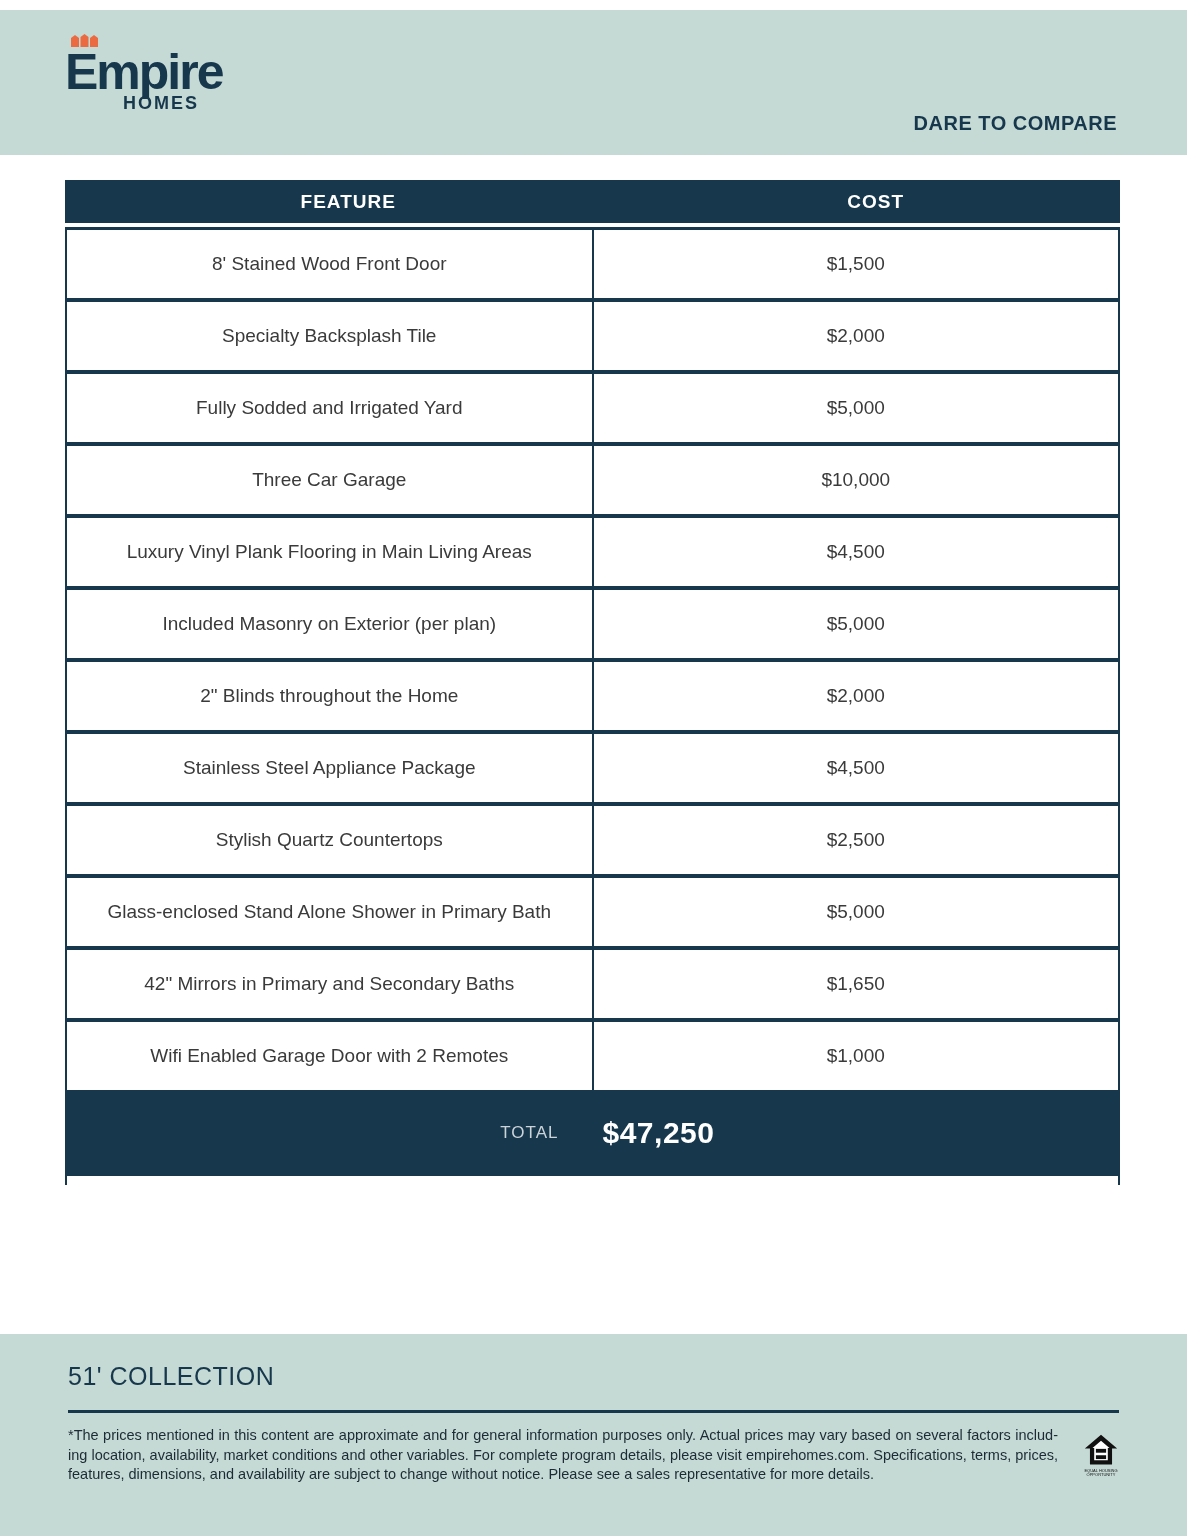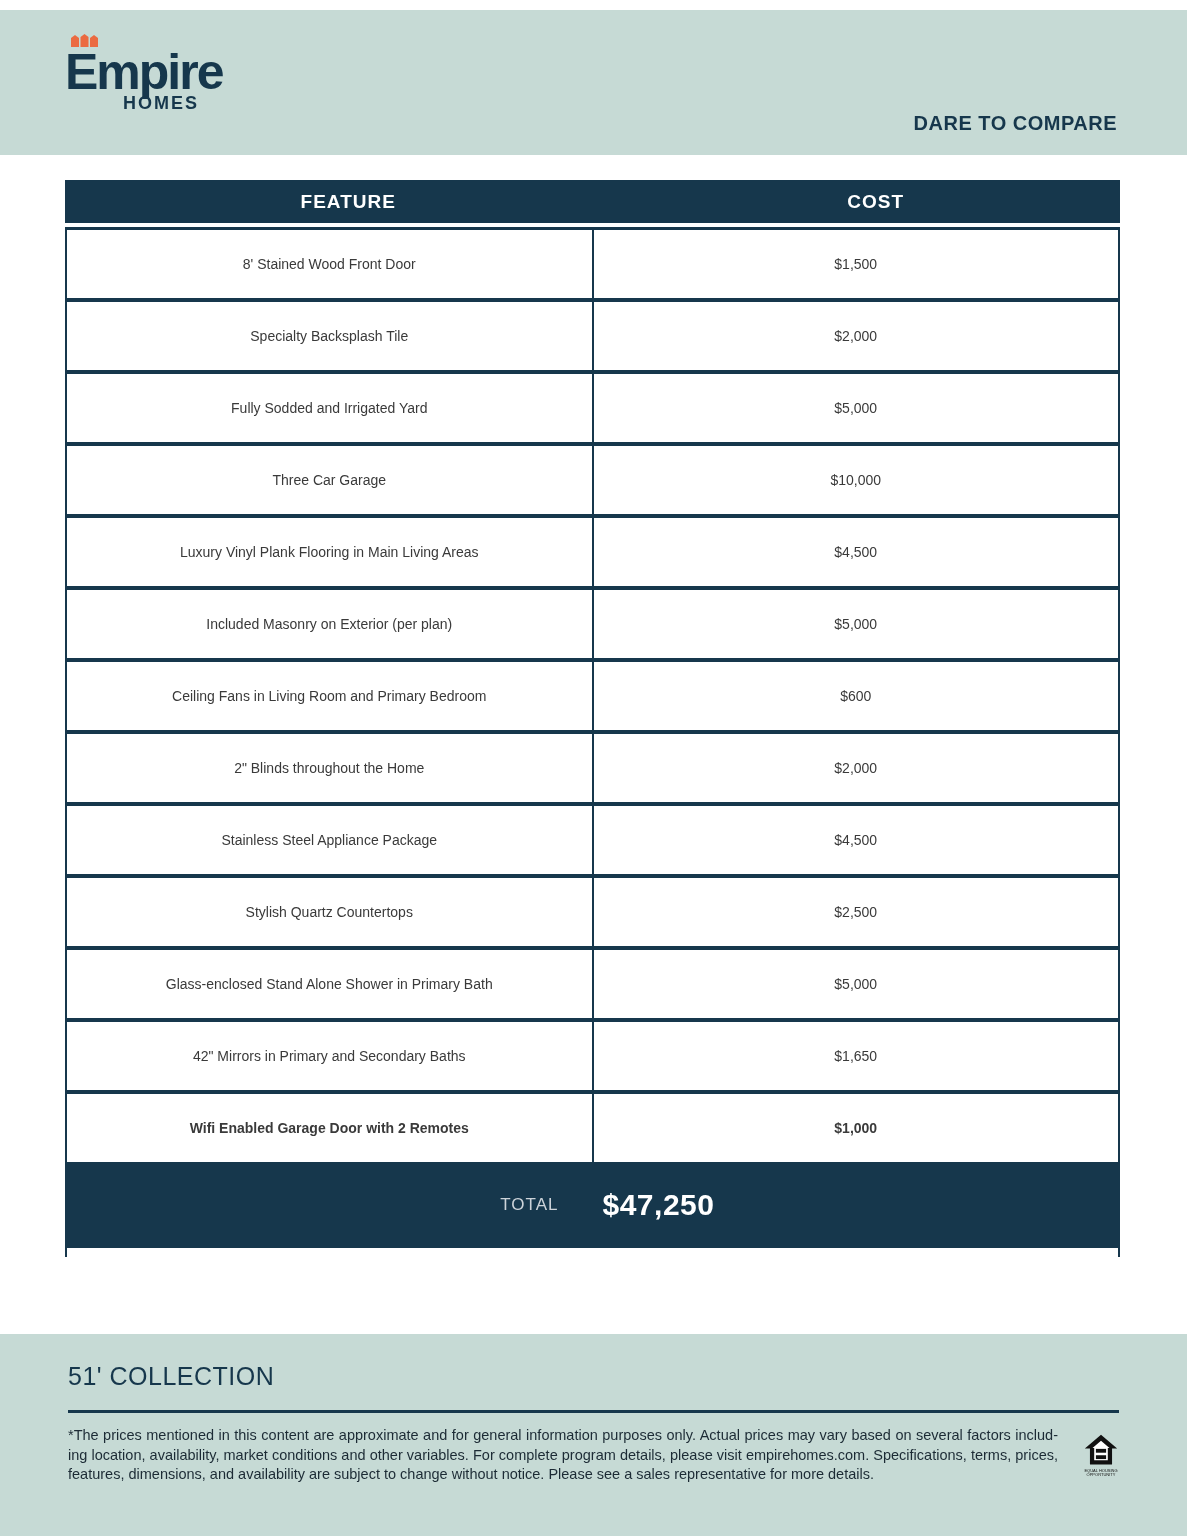--- a/index.html
+++ b/index.html
@@ -14,23 +14,23 @@
   .logo-word { color:#16374c; font-size:50px; font-weight:bold; letter-spacing:-2px; line-height:0.92; }
   .logo-sub { color:#16374c; font-size:18px; font-weight:bold; letter-spacing:2px; margin-left:58px; margin-top:-2px; }
   .tagline { position:absolute; right:70px; top:62px; font-size:20px; font-weight:bold; color:#16374c; letter-spacing:0.5px;margin-top:40px; }
   
   .cmp-table { position:absolute; left:65px; top:180px; width:1055px; }
   .thead { display:flex; height:43px; background:#16374c; margin-bottom:4px; }
   .th { flex:1; color:#ffffff; display:flex; align-items:center; justify-content:center;
         font-size:19px; font-weight:600; letter-spacing:1px;padding-left:39px; }
   .tbody { border:2px solid #16374c; border-top-width:3px; border-bottom:0; }
   .row { display:flex; height:68px; border-bottom:4px solid #16374c; background:#ffffff; }
-  .row:last-child { border-bottom:0;font-weight:bold; }
+  .row:last-child { border-bottom:0; }
   .cell { flex:1; display:flex; align-items:center; justify-content:center;
-          font-size:14px; color:#3a3a3a; text-align:center; padding:0 10px; box-sizing:border-box; }
+          font-size:19px; color:#3a3a3a; text-align:center; padding:0 10px; box-sizing:border-box; }
   .cell.feature { border-right:2px solid #16374c; }
   .total { display:flex; align-items:center; height:86px; background:#16374c; }
   .total-label { width:50%; text-align:right; padding-right:34px; box-sizing:border-box;
                  color:#ccd3d9; font-size:17px; letter-spacing:1px; }
   .total-value { padding-left:10px; color:#ffffff; font-size:30px; font-weight:bold; letter-spacing:0.5px; }
   .sliver { height:9px; border-left:2px solid #16374c; border-right:2px solid #16374c; background:#ffffff; }
   
   .bottom-band { position:absolute; left:0; top:1334px; width:1187px; height:202px; background:#c6dad5; }
   .collection { position:absolute; left:68px; top:28px; font-size:25px; font-weight:normal;
                 color:#16374c; letter-spacing:0.5px; }
@@ -84,24 +84,20 @@
       </div>
         <div class="row">
         <div class="cell feature">Luxury Vinyl Plank Flooring in Main Living Areas</div>
         <div class="cell cost">$4,500</div>
       </div>
         <div class="row">
         <div class="cell feature">Included Masonry on Exterior (per plan)</div>
         <div class="cell cost">$5,000</div>
       </div>
         <div class="row">
-        <div class="cell feature">Ceiling Fans in Living Room and Primary Bedroom</div>
-        <div class="cell cost">$600</div>
-      </div>
-        <div class="row">
         <div class="cell feature">2" Blinds throughout the Home</div>
         <div class="cell cost">$2,000</div>
       </div>
         <div class="row">
         <div class="cell feature">Stainless Steel Appliance Package</div>
         <div class="cell cost">$4,500</div>
       </div>
         <div class="row">
         <div class="cell feature">Stylish Quartz Countertops</div>
         <div class="cell cost">$2,500</div>

